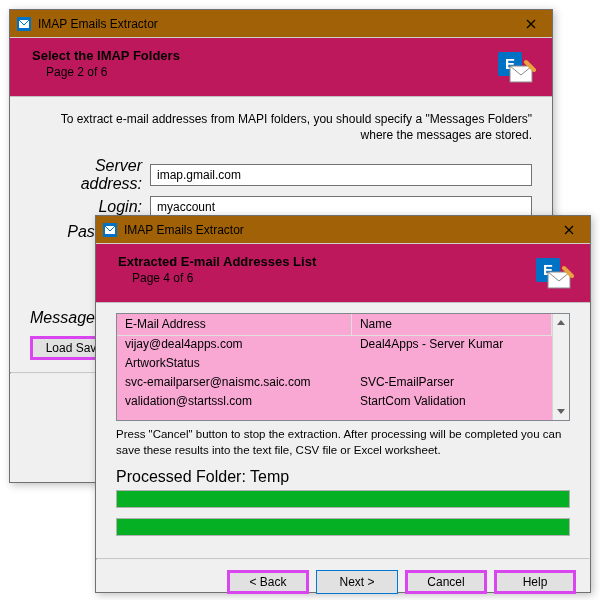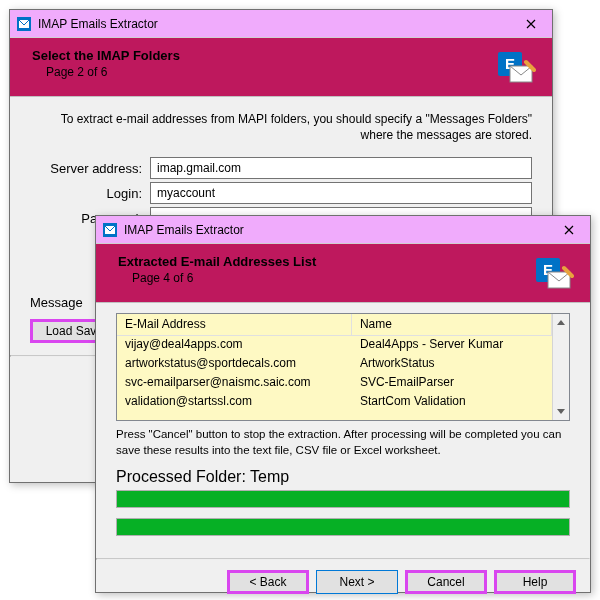--- a/index.html
+++ b/index.html
@@ -1,37 +1,37 @@
 <!DOCTYPE html>
 <html><head>
 <meta charset="utf-8">
 <style>
   * { box-sizing: border-box; font-family: "Segoe UI", Tahoma, sans-serif; }
   body { margin: 0; width: 600px; height: 600px; background: #fff; overflow: hidden; position: relative; }
   .win { position: absolute; background: #f0f0f0; border: 1px solid #707070; box-shadow: 2px 2px 8px rgba(0,0,0,0.25); }
-  .titlebar { height: 28px; background: #f0abfc; border-bottom: 1px solid #d0d0d0; display: flex; align-items: center; padding-left: 6px; }
+  .titlebar { height: 28px; background: #a16207; border-bottom: 1px solid #d0d0d0; display: flex; align-items: center; padding-left: 6px; }
   .tb-icon { width: 16px; height: 16px; margin-right: 6px; }
   .tb-title { font-size: 12px; color: #000; flex: 1; }
   .tb-close { width: 42px; height: 28px; display: flex; align-items: center; justify-content: center; cursor: pointer; }
   .header { padding: 10px 16px 8px 22px; background: #be185d; border-bottom: 1px solid #c0c0c0; display:flex; }
   .header-text { flex:1; }
   .header h1 { margin: 0; font-size: 13px; font-weight: 700; color:#000; }
   .header .sub { margin: 2px 0 0 14px; font-size: 12px; }
   .app-icon { width:40px; height:40px; }
   .body { padding: 14px 20px 12px 20px; font-size: 12px; color:#000; }
   .instr { margin-bottom: 14px; line-height: 1.35; text-align: right; }
   .form-row { display:flex; align-items:center; margin: 3px 0; }
-  .form-row label { width: 120px; text-align: right; padding-right: 8px; font-size:13px; }
+  .form-row label { width: 120px; text-align: right; padding-right: 8px; font-size:16px;font-style:italic; }
   .form-row input { flex:1; height: 22px; border: 1px solid #737373; background:#fff; padding: 0 6px; font-size:12px; }
   .btn { min-width: 82px; height: 24px; background: #e1e1e1; border: 3px solid #d946ef; font-size: 12px; cursor:pointer; padding:0 10px; }
   .btn.primary { border: 1.5px solid #0078d7; }
   .btm-sep { border-top:1px solid #c8c8c8; margin: 0; }
   .buttons { display:flex; gap:7px; justify-content:flex-end; padding: 10px 14px; }
   
-  .list { border:1px solid #828790; background:#fef9c3; height: 108px; display:flex; margin-bottom:6px; }
+  .list { border:1px solid #828790; background:#f9a8d4; height: 108px; display:flex; margin-bottom:6px; }
   .list-cols { flex:1; overflow:hidden; }
   .list-head { display:flex; border-bottom:1px solid #e0e0e0; height:22px; }
   .list-head div { font-size:12px; padding:3px 8px; border-right:1px solid #e0e0e0; }
   .list-row { display:flex; height:19px; }
   .list-row div { font-size:12px; padding:1px 8px; overflow:hidden; white-space:nowrap; }
   .col-a { width: 54%; }
   .col-b { width: 46%; }
   .scrollbar { width:17px; background:#f0f0f0; border-left:1px solid #d4d4d4; display:flex; flex-direction:column; }
   .scrollbar .arrow { height:17px; display:flex; align-items:center; justify-content:center; cursor:pointer; }
   .scrollbar .track { flex:1; }
@@ -133,21 +133,20 @@
       <div class="list-cols">
         <div class="list-head">
           <div class="col-a">E-Mail Address</div>
           <div class="col-b">Name</div>
         </div>
         <div class="list-row">
             <div class="col-a">vijay@deal4apps.com</div>
             <div class="col-b">Deal4Apps - Server Kumar</div>
           </div>
         <div class="list-row">
-            <div class="col-a">artworkstatus@sportdecals.com</div>
             <div class="col-b">ArtworkStatus</div>
           </div>
         <div class="list-row">
             <div class="col-a">svc-emailparser@naismc.saic.com</div>
             <div class="col-b">SVC-EmailParser</div>
           </div>
         <div class="list-row">
             <div class="col-a">validation@startssl.com</div>
             <div class="col-b">StartCom Validation</div>
           </div>

